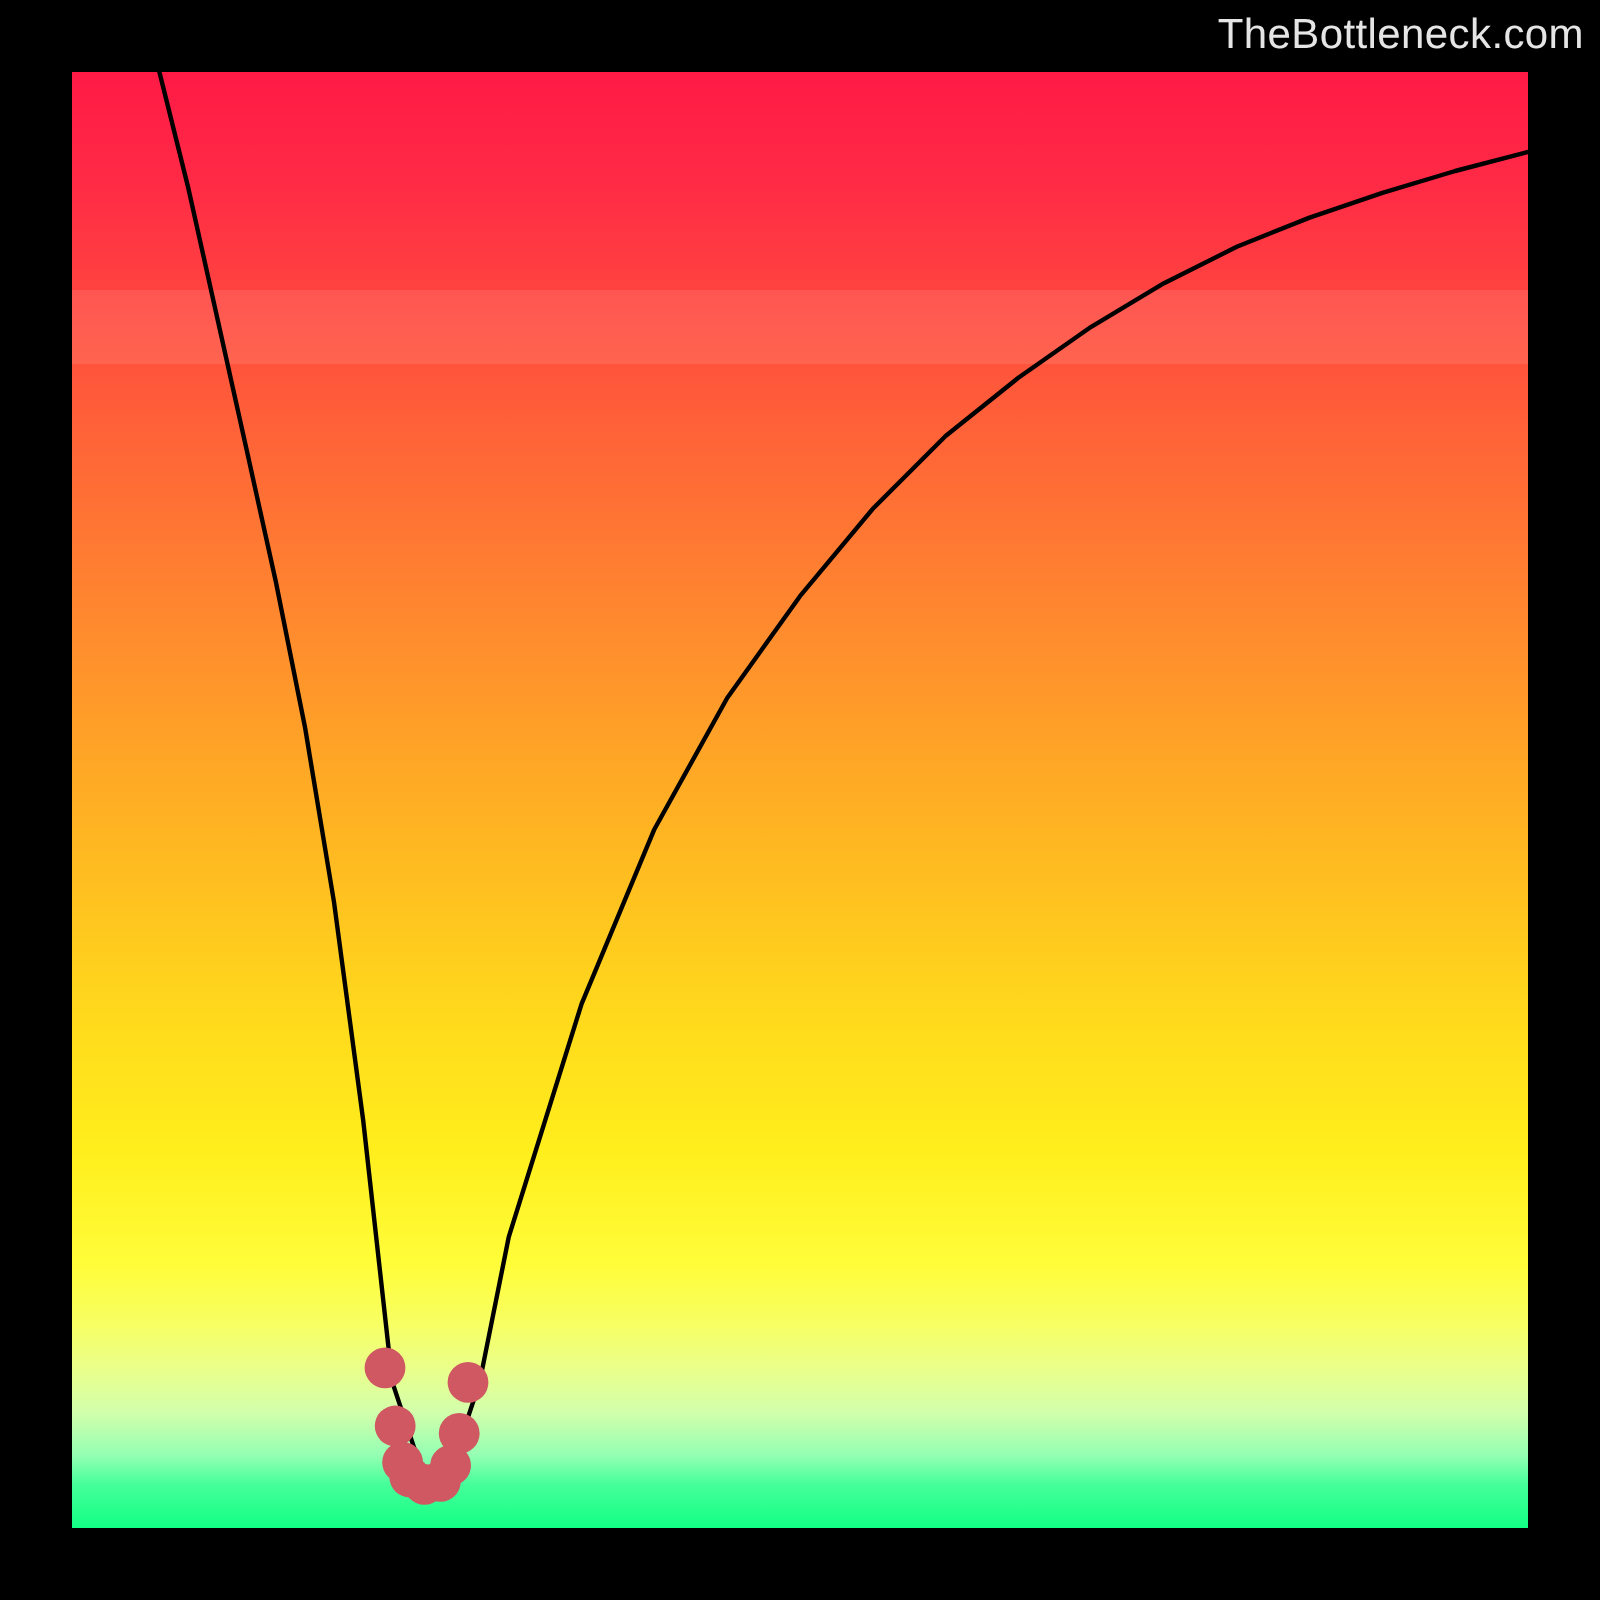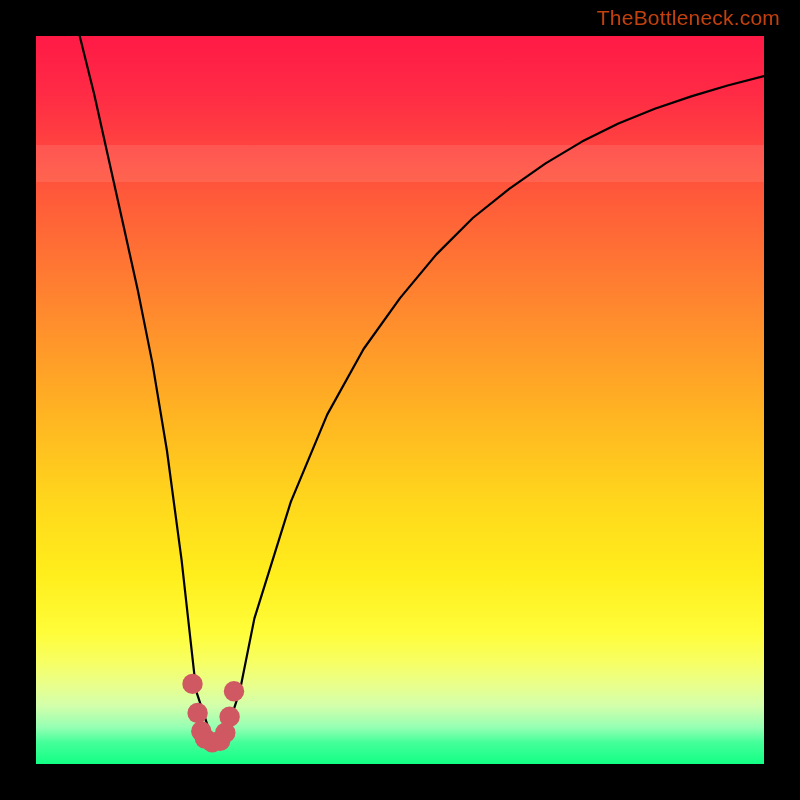--- a/index.html
+++ b/index.html
@@ -44,22 +44,22 @@
   }
   .white-band {
     position: absolute;
     left: 0;
     width: 100%;
     background: rgba(255,255,255,0.32);
   }
   .watermark {
     position: absolute;
     top: 6px;
-    right: 20px;
-    color: #c2410c;
+    right: 8px;
+    color: #e5e5e5;
     font-size: 21px;
     letter-spacing: 0.2px;
     font-weight: 500;
   }
   svg.curve {
     position: absolute;
     left: 0;
     top: 0;
     width: 728px;
     height: 728px;

